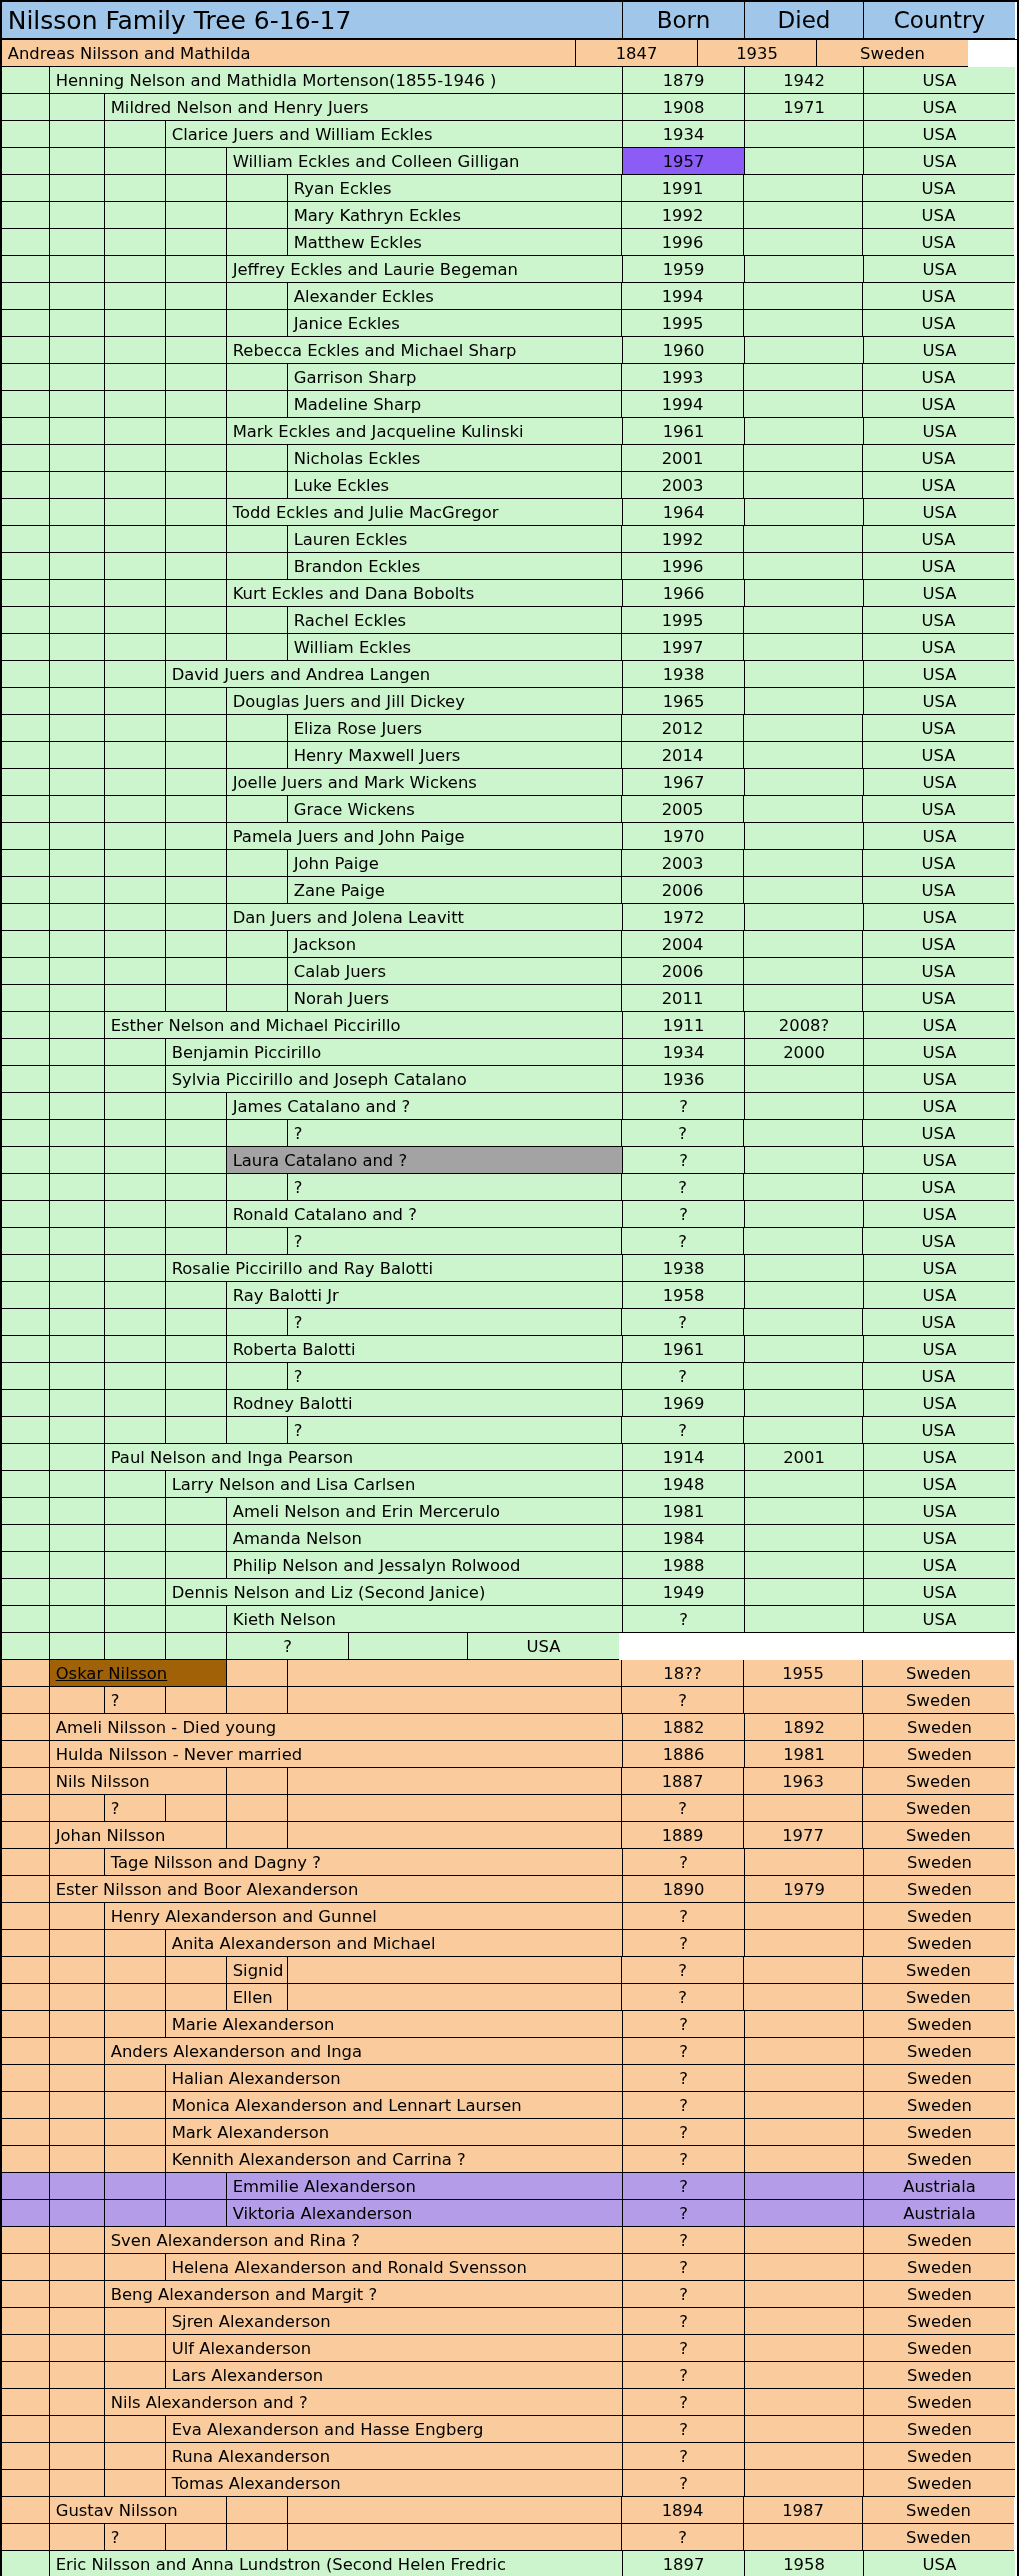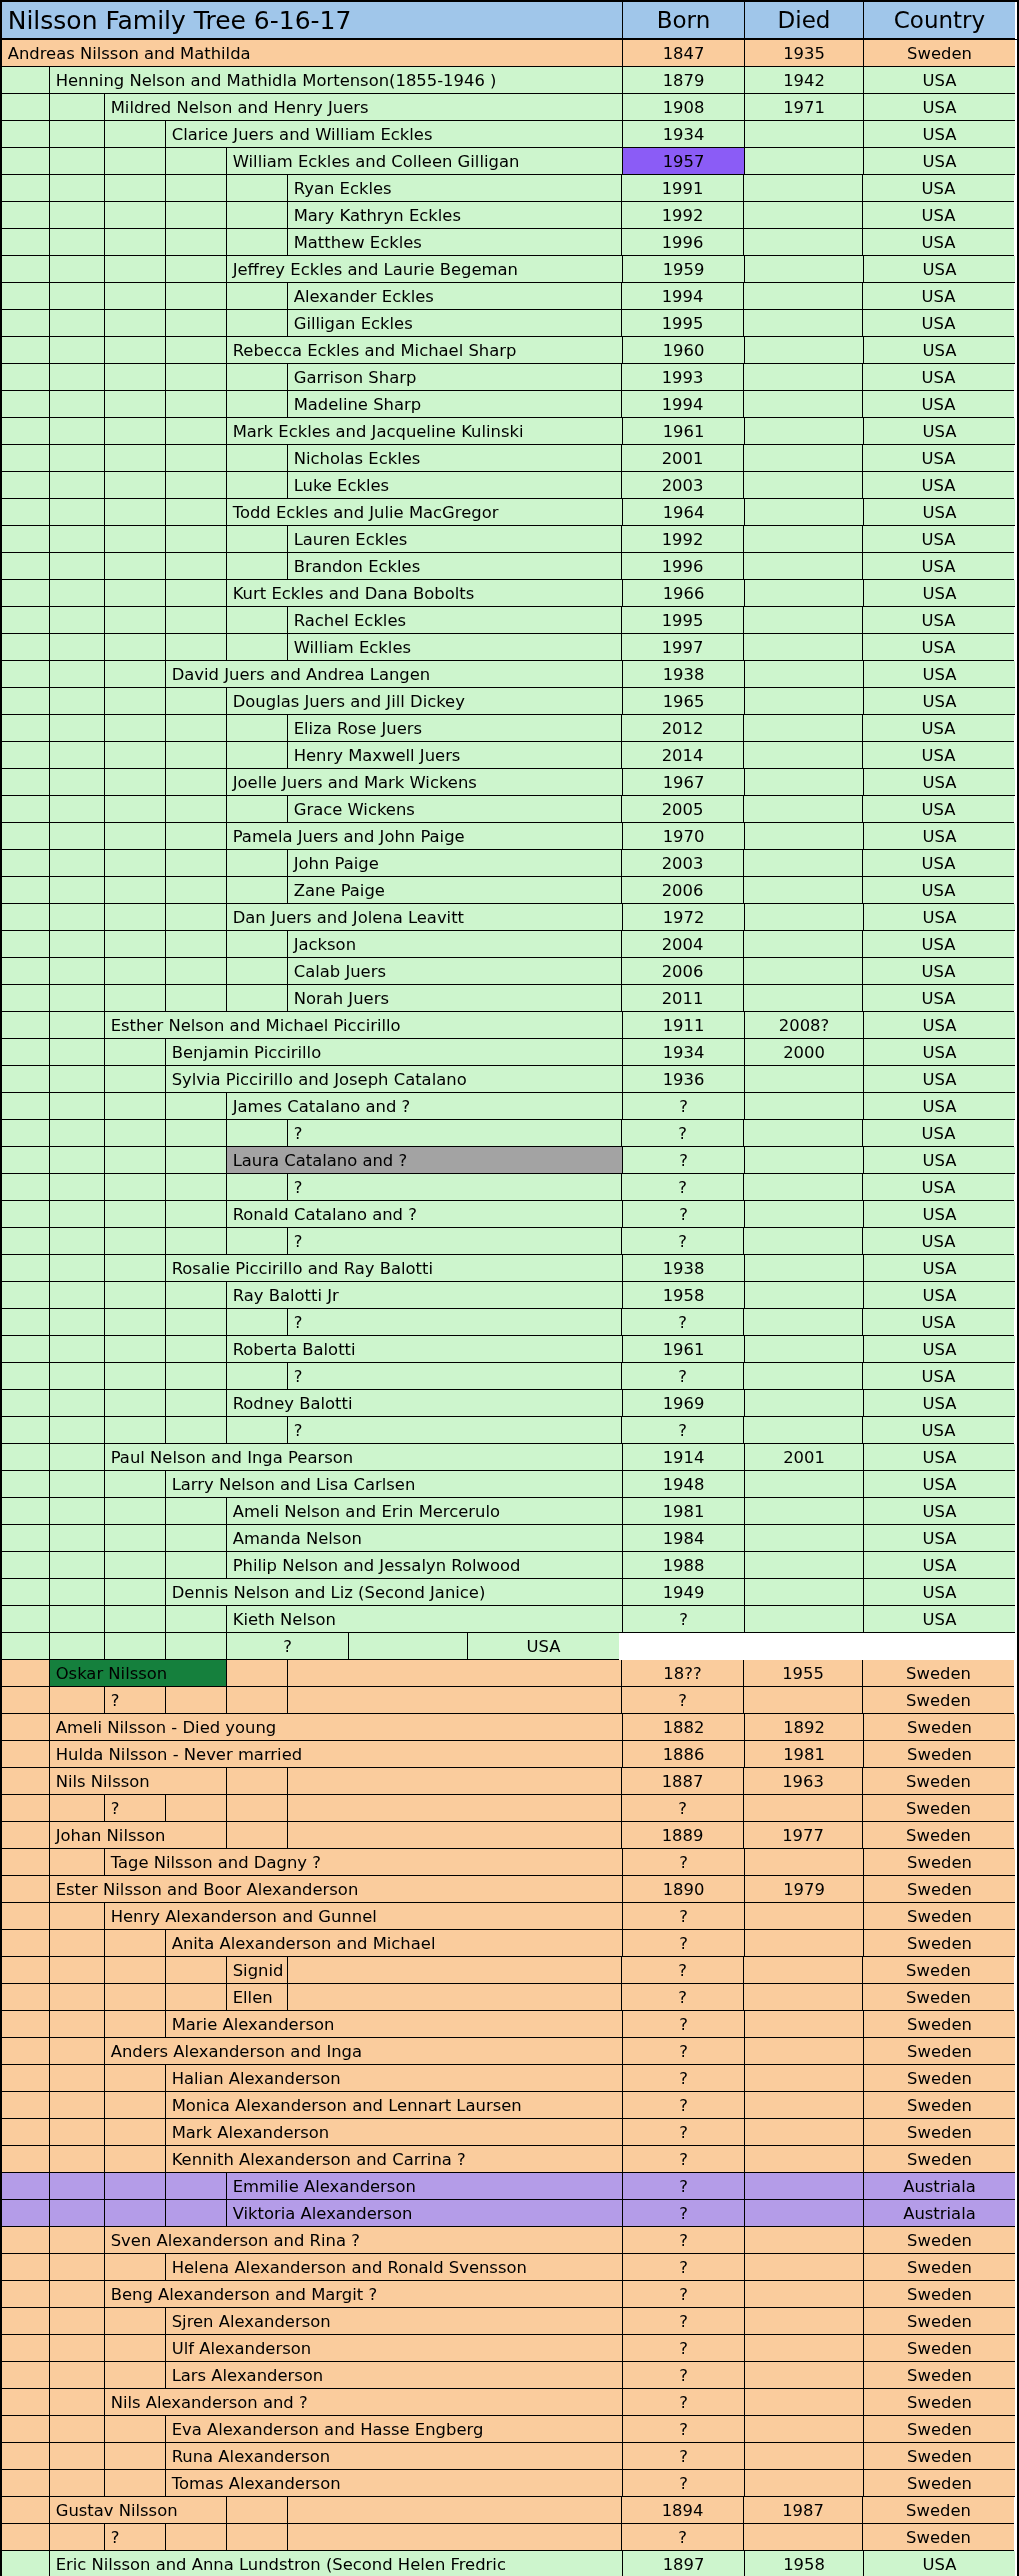--- a/index.html
+++ b/index.html
@@ -35,21 +35,21 @@
 
 <div id="sheet">
   <div class="row" id="header-row">
     <div class="cell name" id="title-cell" style="background: rgb(160, 198, 234); width: 621px;">Nilsson Family Tree 6-16-17</div>
     <div class="cell hcol born-w" style="background: rgb(160, 198, 234); width: 122px;">Born</div>
     <div class="cell hcol died-w" style="background: rgb(160, 198, 234); width: 119px;">Died</div>
     <div class="cell hcol country-w" style="background: rgb(160, 198, 234); width: 151px;">Country</div>
   </div>
   <div id="table-body">
       <div class="row">
-        <div class="cell name" style="width: 621px; background: rgb(250, 204, 157);">Andreas Nilsson and Mathilda</div>
+        <div class="cell name" style="width: 574px; background: rgb(250, 204, 157);">Andreas Nilsson and Mathilda</div>
         <div class="cell num" style="width: 122px; background: rgb(250, 204, 157);">1847</div>
         <div class="cell num" style="width: 119px; background: rgb(250, 204, 157);">1935</div>
         <div class="cell num" style="width: 151px; background: rgb(250, 204, 157);">Sweden</div>
       </div>
       <div class="row">
         <div class="cell indent" style="width: 48px; background: rgb(205, 245, 205);"></div>
         <div class="cell name" style="width: 573px; background: rgb(205, 245, 205);">Henning Nelson and Mathidla Mortenson(1855-1946 )</div>
         <div class="cell num" style="width: 122px; background: rgb(205, 245, 205);">1879</div>
         <div class="cell num" style="width: 119px; background: rgb(205, 245, 205);">1942</div>
         <div class="cell num" style="width: 151px; background: rgb(205, 245, 205);">USA</div>
@@ -134,21 +134,21 @@
         <div class="cell num" style="width: 122px; background: rgb(205, 245, 205);">1994</div>
         <div class="cell num" style="width: 119px; background: rgb(205, 245, 205);"></div>
         <div class="cell num" style="width: 151px; background: rgb(205, 245, 205);">USA</div>
       </div>
       <div class="row">
         <div class="cell indent" style="width: 48px; background: rgb(205, 245, 205);"></div>
         <div class="cell indent" style="width: 55px; background: rgb(205, 245, 205);"></div>
         <div class="cell indent" style="width: 61px; background: rgb(205, 245, 205);"></div>
         <div class="cell indent" style="width: 61px; background: rgb(205, 245, 205);"></div>
         <div class="cell indent" style="width: 61px; background: rgb(205, 245, 205);"></div>
-        <div class="cell name" style="width: 334px; background: rgb(205, 245, 205);">Gilligan Eckles</div>
+        <div class="cell name" style="width: 334px; background: rgb(205, 245, 205);">Janice Eckles</div>
         <div class="cell num" style="width: 122px; background: rgb(205, 245, 205);">1995</div>
         <div class="cell num" style="width: 119px; background: rgb(205, 245, 205);"></div>
         <div class="cell num" style="width: 151px; background: rgb(205, 245, 205);">USA</div>
       </div>
       <div class="row">
         <div class="cell indent" style="width: 48px; background: rgb(205, 245, 205);"></div>
         <div class="cell indent" style="width: 55px; background: rgb(205, 245, 205);"></div>
         <div class="cell indent" style="width: 61px; background: rgb(205, 245, 205);"></div>
         <div class="cell indent" style="width: 61px; background: rgb(205, 245, 205);"></div>
         <div class="cell name" style="width: 396px; background: rgb(205, 245, 205);">Rebecca Eckles and Michael Sharp</div>
@@ -642,21 +642,21 @@
         <div class="cell indent" style="width: 48px; background: rgb(205, 245, 205);"></div>
         <div class="cell indent" style="width: 55px; background: rgb(205, 245, 205);"></div>
         <div class="cell indent" style="width: 61px; background: rgb(205, 245, 205);"></div>
         <div class="cell indent" style="width: 61px; background: rgb(205, 245, 205);"></div>
         <div class="cell num" style="width: 122px; background: rgb(205, 245, 205);">?</div>
         <div class="cell num" style="width: 119px; background: rgb(205, 245, 205);"></div>
         <div class="cell num" style="width: 151px; background: rgb(205, 245, 205);">USA</div>
       </div>
       <div class="row">
         <div class="cell indent" style="width: 48px; background: rgb(250, 204, 157);"></div>
-        <div class="cell name" style="width: 177px; background: #15803d;">Oskar Nilsson</div>
+        <div class="cell name" style="width: 177px; background: #a16207; text-decoration: underline;">Oskar Nilsson</div>
         <div class="cell trail" style="width: 61px; background: rgb(250, 204, 157);"></div>
         <div class="cell trail" style="width: 334px; background: rgb(250, 204, 157);"></div>
         <div class="cell num" style="width: 122px; background: rgb(250, 204, 157);">18??</div>
         <div class="cell num" style="width: 119px; background: rgb(250, 204, 157);">1955</div>
         <div class="cell num" style="width: 151px; background: rgb(250, 204, 157);">Sweden</div>
       </div>
       <div class="row">
         <div class="cell indent" style="width: 48px; background: rgb(250, 204, 157);"></div>
         <div class="cell indent" style="width: 55px; background: rgb(250, 204, 157);"></div>
         <div class="cell name" style="width: 61px; background: rgb(250, 204, 157);">?</div>

